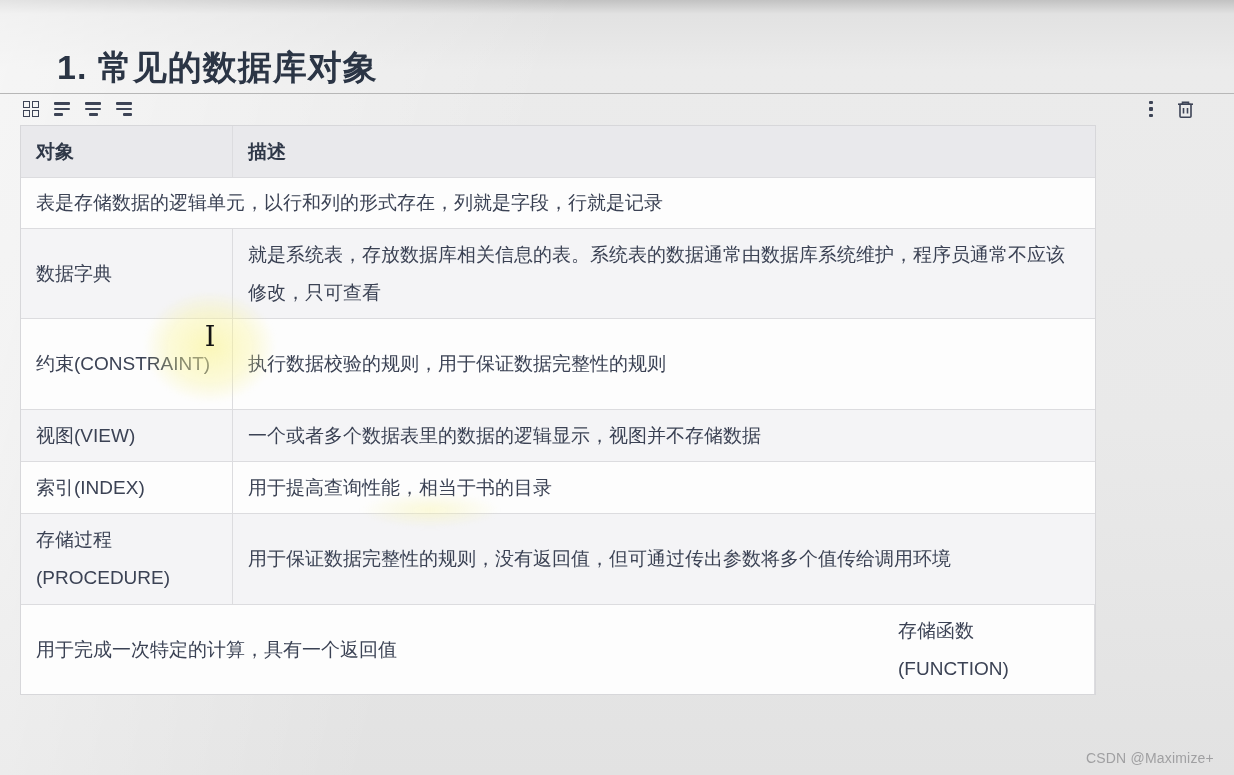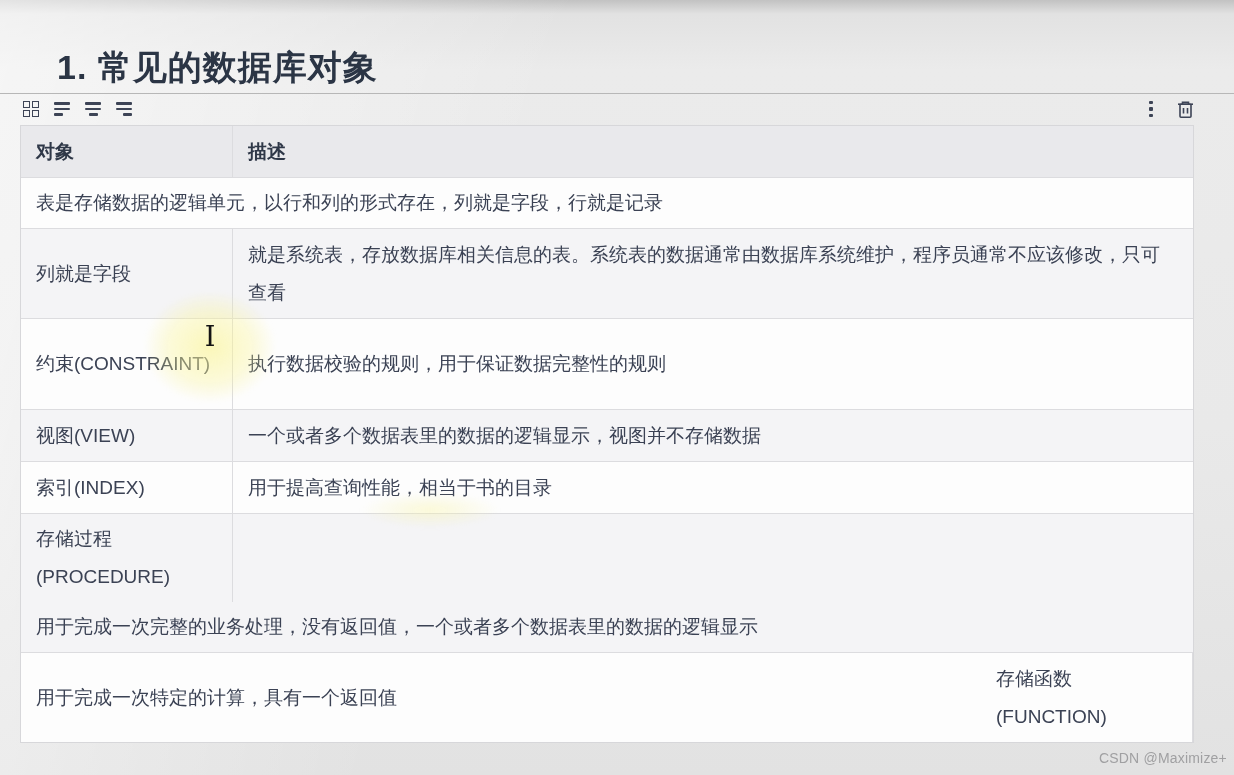--- a/index.html
+++ b/index.html
@@ -33,52 +33,52 @@
   .align .full{width:16px;}
   .align .short{width:9px;}
   .align-left  .short{align-self:flex-start;}
   .align-center .short{align-self:center;}
   .align-right .short{align-self:flex-end;}
   
   .kebab{display:flex;flex-direction:column;gap:3px;align-items:center;width:6px;}
   .kebab i{width:3.5px;height:3.5px;background:#3d4456;border-radius:1px;}
   
   .dbtable{
-    position:absolute;left:20px;top:125px;width:1174px;
+    position:absolute;left:20px;top:125px;width:1076px;
     border:1px solid #d7d7da;box-sizing:border-box;background:#fdfdfd;
     color:#3b4254;font-size:19px;
   }
   .trow{display:flex;border-top:1px solid #dcdcdf;box-sizing:border-box;}
   .trow:first-child{border-top:none;}
   .thead{background:#e9e9ec;font-weight:700;color:#2f3848;min-height:51px;}
   .cell{box-sizing:border-box;display:flex;align-items:center;line-height:38px;}
   .c-obj{width:212px;padding:6px 10px 6px 15px;border-right:1px solid #dcdcdf;}
   .c-desc{flex:1;padding:6px 18px 6px 15px;}
   .r1{min-height:51px;} .r2{min-height:90px;} .r3{min-height:91px;}
-  .r4{min-height:52px;} .r5{min-height:52px;text-align:right;} .r6{min-height:91px;flex-direction:column;}
+  .r4{min-height:52px;} .r5{min-height:52px;text-align:right;} .r6{min-height:91px;}
   .r7{min-height:90px;} .r8{min-height:53px;}
   .stripe{background:#f4f4f6;}
   
   .glow1{
     position:absolute;left:145px;top:292px;width:130px;height:110px;pointer-events:none;
     background:radial-gradient(ellipse at center,rgba(250,244,150,0.65) 0%,rgba(250,244,150,0.35) 45%,rgba(250,244,150,0) 72%);
     filter:blur(2px);
   }
   .glow2{
     position:absolute;left:360px;top:492px;width:140px;height:36px;pointer-events:none;
     background:radial-gradient(ellipse at center,rgba(248,244,170,0.45) 0%,rgba(248,244,170,0) 70%);
     filter:blur(2px);
   }
   .ibeam{
     position:absolute;left:202px;top:323px;width:16px;height:28px;pointer-events:none;
     font-family:"DejaVu Serif","Liberation Serif",serif;
     font-size:27px;color:#141414;line-height:28px;text-align:center;font-weight:400;
   }
   .watermark{
-    position:absolute;right:7px;top:750px;
+    position:absolute;right:20px;top:750px;
     font-size:14px;color:#a0a0a2;letter-spacing:0.2px;
   }
 </style>
 </head>
 <body>
 
 <h1 class="title">1. 常见的数据库对象</h1>
 
 <div class="toolbar-topline"></div>
 
@@ -137,42 +137,42 @@
   <div class="trow thead">
     <div class="cell c-obj">对象</div>
     <div class="cell c-desc">描述</div>
   </div>
 
   <div class="trow r1">
     <div class="cell c-desc">表是存储数据的逻辑单元，以行和列的形式存在，列就是字段，行就是记录</div>
   </div>
 
   <div class="trow r2 stripe">
-    <div class="cell c-obj">列就是字段</div>
+    <div class="cell c-obj">数据字典</div>
     <div class="cell c-desc">就是系统表，存放数据库相关信息的表。系统表的数据通常由数据库系统维护，程序员通常不应该修改，只可查看</div>
   </div>
 
   <div class="trow r3">
     <div class="cell c-obj">约束(CONSTRAINT)</div>
     <div class="cell c-desc">执行数据校验的规则，用于保证数据完整性的规则</div>
   </div>
 
   <div class="trow r4 stripe">
     <div class="cell c-obj">视图(VIEW)</div>
     <div class="cell c-desc">一个或者多个数据表里的数据的逻辑显示，视图并不存储数据</div>
   </div>
 
   <div class="trow r5">
     <div class="cell c-obj">索引(INDEX)</div>
     <div class="cell c-desc">用于提高查询性能，相当于书的目录</div>
   </div>
 
   <div class="trow r6 stripe">
     <div class="cell c-obj">存储过程(PROCEDURE)</div>
-    <div class="cell c-desc">用于完成一次完整的业务处理，没有返回值，一个或者多个数据表里的数据的逻辑显示</div>
+    <div class="cell c-desc">用于保证数据完整性的规则，没有返回值，但可通过传出参数将多个值传给调用环境</div>
   </div>
 
   <div class="trow r7">
     <div class="cell c-desc">用于完成一次特定的计算，具有一个返回值</div>
     <div class="cell c-obj">存储函数(FUNCTION)</div>
   </div>
 
 </div>
 
 <div class="glow1"></div>

